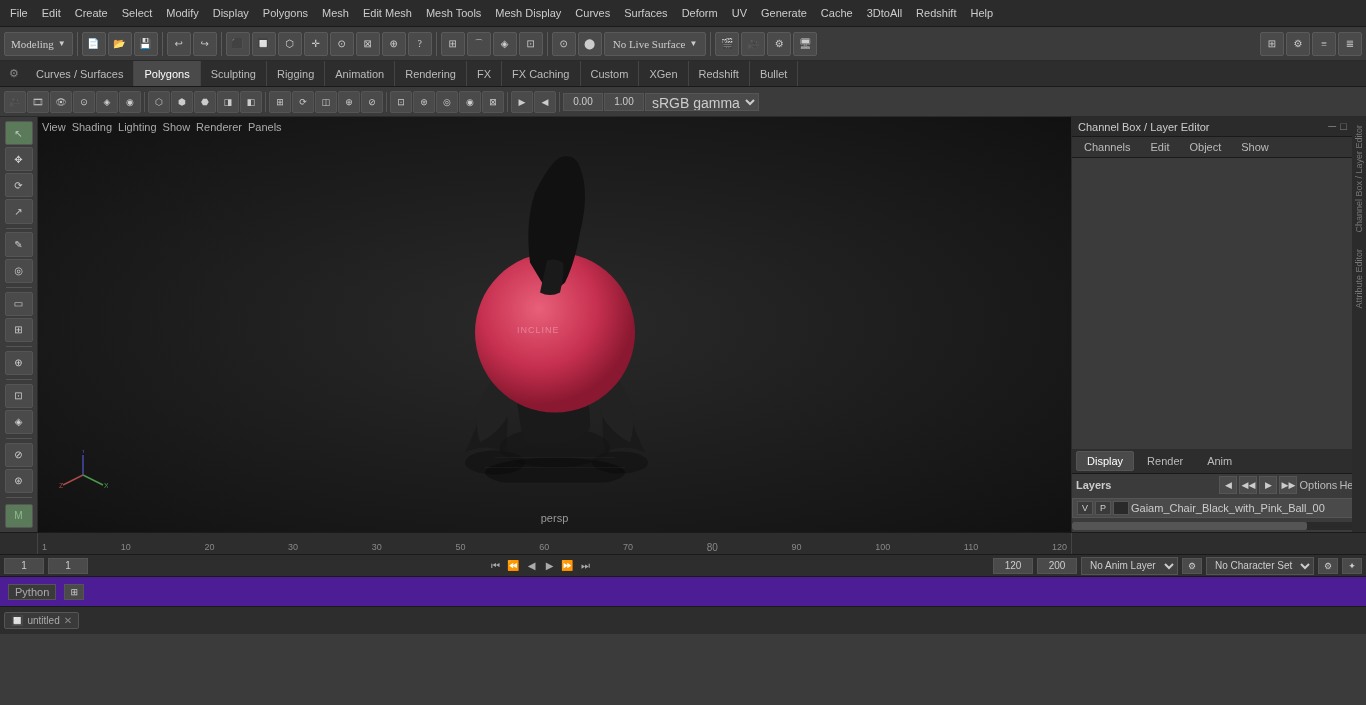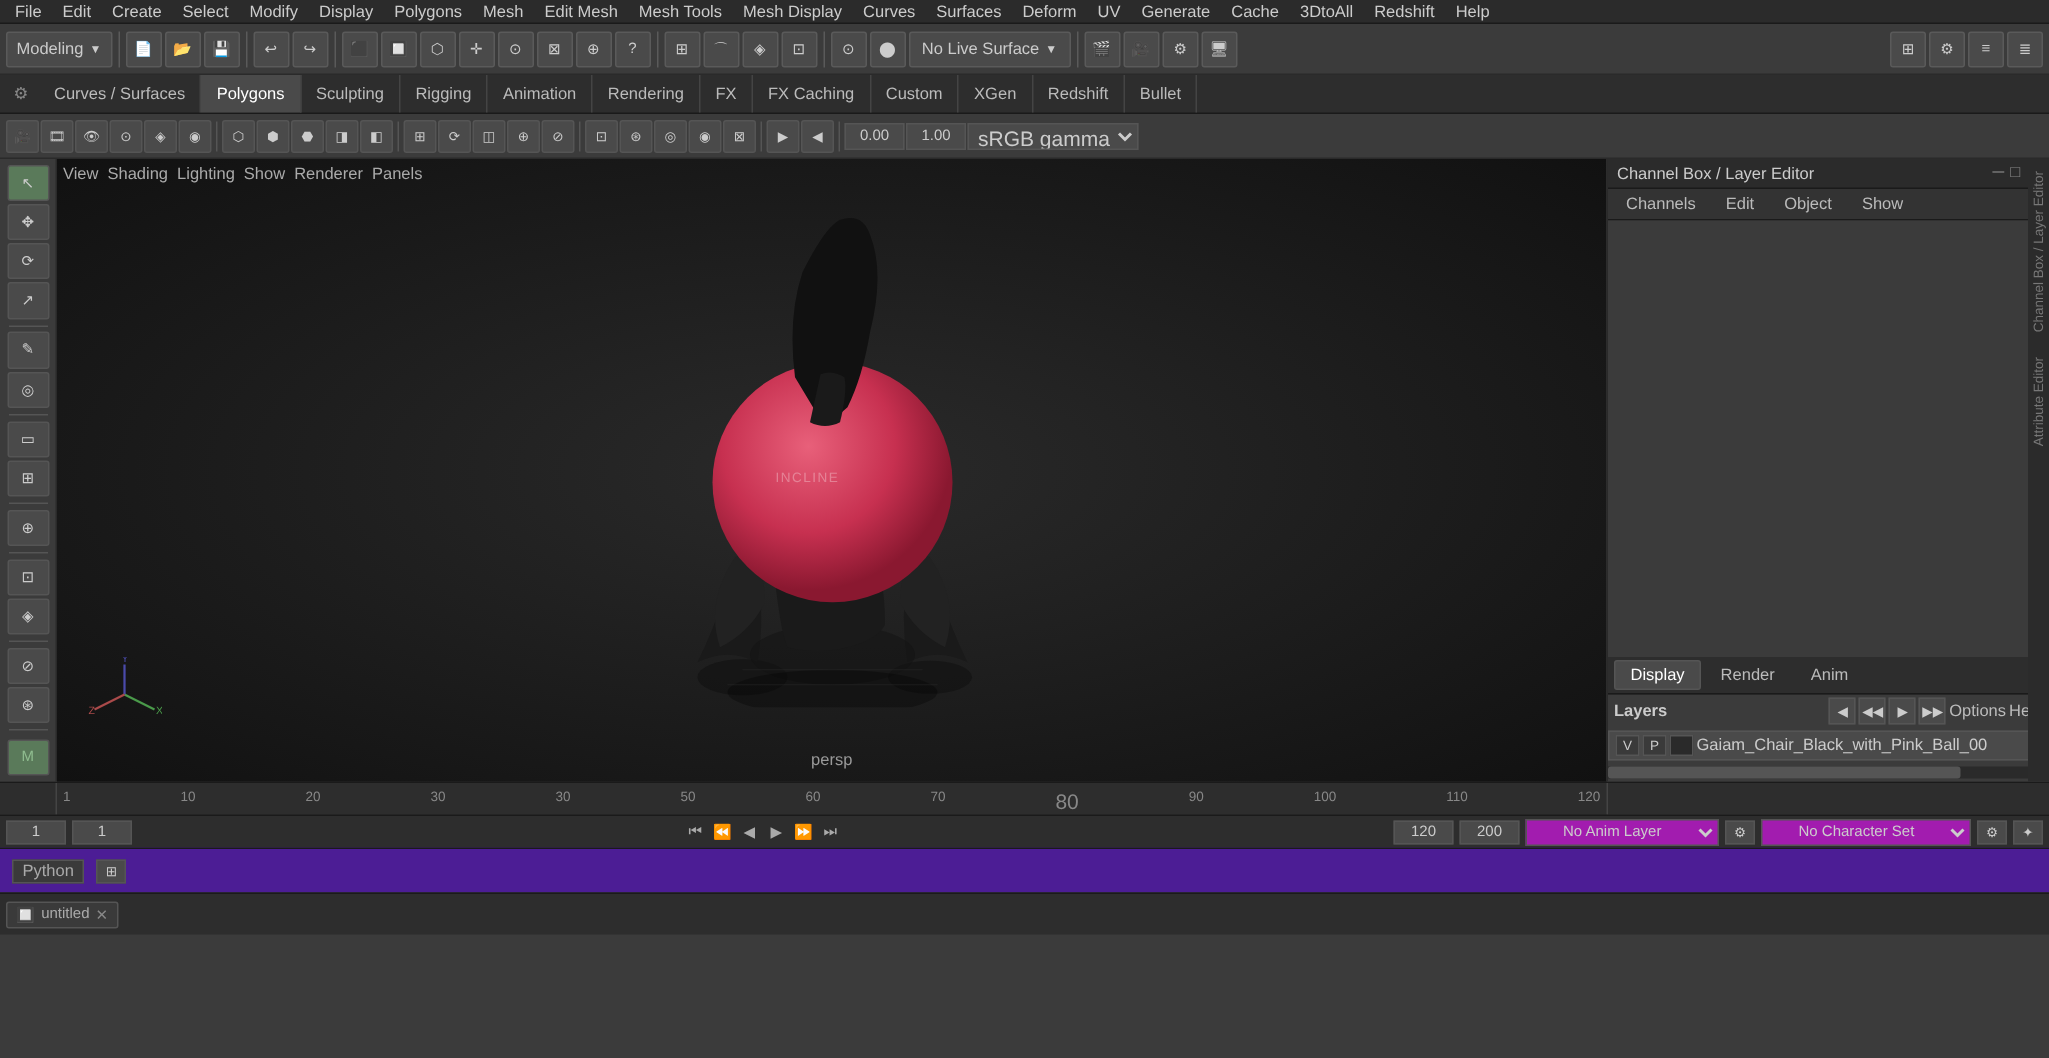--- a/index.html
+++ b/index.html
@@ -12,21 +12,21 @@
       color: #ccc;
       overflow: hidden;
       user-select: none;
     }
 
     
     #menu-bar {
       display: flex;
       align-items: center;
       background: #2b2b2b;
-      height: 16px;
+      height: 27px;
       padding: 0 4px;
       gap: 2px;
       border-bottom: 1px solid #1a1a1a;
     }
     .menu-item {
       padding: 1px 6px;
       font-size: 11px;
       color: #ccc;
       cursor: pointer;
       white-space: nowrap;
@@ -34,20 +34,21 @@
 
     
     #toolbar1 {
       display: flex;
       align-items: center;
       background: #3b3b3b;
       height: 34px;
       padding: 2px 4px;
       gap: 2px;
       border-bottom: 1px solid #2a2a2a;
+      font-family: Liberation Serif, serif;
     }
     .toolbar-btn {
       width: 24px; height: 24px;
       background: #4a4a4a;
       border: 1px solid #5a5a5a;
       border-radius: 2px;
       display: flex; align-items: center; justify-content: center;
       cursor: pointer;
       font-size: 10px; color: #ccc;
     }
@@ -381,25 +382,25 @@
     
     .frame-input {
       width: 40px; height: 16px;
       background: #4a4a4a;
       border: 1px solid #555;
       color: #ccc;
       font-size: 10px;
       text-align: center;
     }
     .anim-layer-select {
-      background: #a21caf;
+      background: #404040;
       border: 1px solid #555;
       color: #ccc;
       font-size: 10px;
-      padding: 0 20px;
+      padding: 0 4px;
       height: 18px;
     }
     .vp-tb-input {
       width: 40px; height: 18px;
       background: #4a4a4a;
       border: 1px solid #555;
       color: #ccc;
       font-size: 10px;
       text-align: center;
     }
@@ -760,21 +761,21 @@
       <div style="position:absolute;left:0;top:0;right:0;bottom:0;display:flex;align-items:flex-end;padding-bottom:2px;">
         <div style="display:flex;width:100%;justify-content:space-between;padding:0 4px;">
           <span style="font-size:9px;color:#888;">1</span>
           <span style="font-size:9px;color:#888;">10</span>
           <span style="font-size:9px;color:#888;">20</span>
           <span style="font-size:9px;color:#888;">30</span>
           <span style="font-size:9px;color:#888;">30</span>
           <span style="font-size:9px;color:#888;">50</span>
           <span style="font-size:9px;color:#888;">60</span>
           <span style="font-size:9px;color:#888;">70</span>
-          <span style="font-size:14px;color:#888;">80</span>
+          <span style="font-size:10px;color:#888;">80</span>
           <span style="font-size:9px;color:#888;">90</span>
           <span style="font-size:9px;color:#888;">100</span>
           <span style="font-size:9px;color:#888;">110</span>
           <span style="font-size:9px;color:#888;">120</span>
         </div>
       </div>
     </div>
   </div>
   <div style="width:295px;border-left:1px solid #444;height:100%;background:#2d2d2d;"></div>
 </div>

